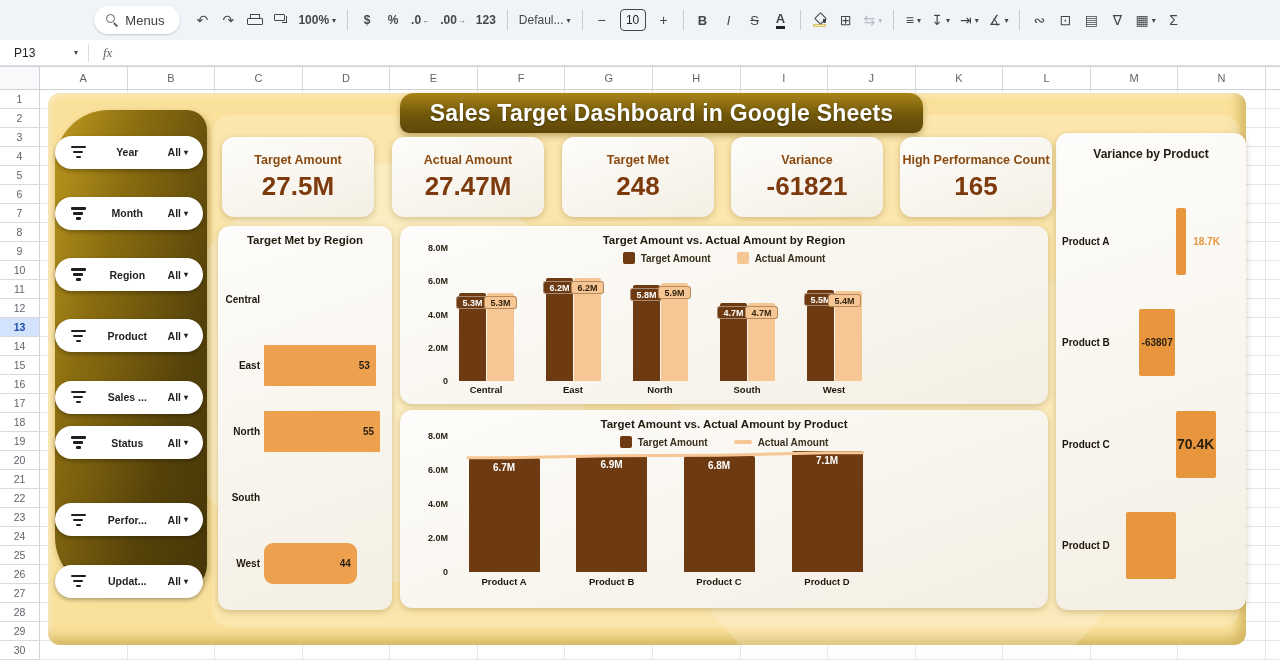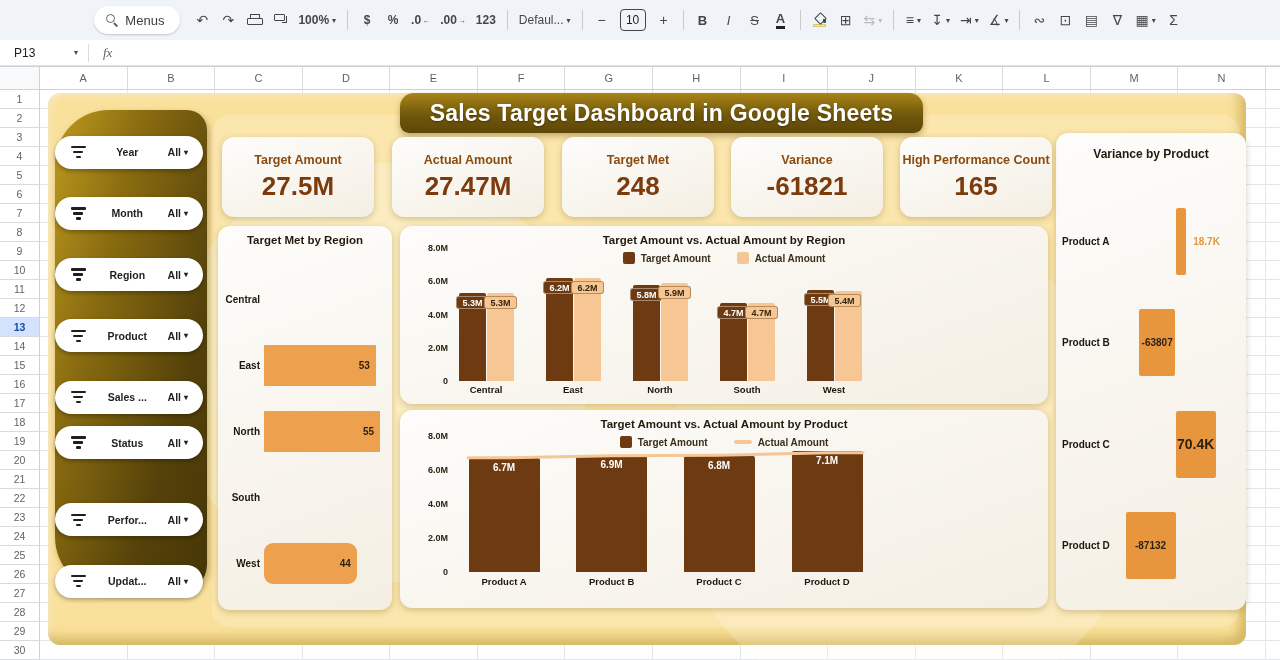--- a/index.html
+++ b/index.html
@@ -476,21 +476,20 @@
           <div class="abs" style="left: 119.5px; top: 75px; width: 10.7308px; height: 67px; background: rgb(232, 150, 62); border-radius: 2px;"></div>
           <div class="bar-lbl" style="left: 137.231px; top: 75px; height: 67px; line-height: 67px; font-size: 10px; color: rgb(232, 150, 62); text-align: left;">18.7K</div>
           <div class="abs" style="left: 6px; top: 176.3px; width: 58px; height: 67px; display: flex; align-items: center; font-size: 10px; font-weight: bold; color: rgb(29, 22, 12);">Product B</div>
           <div class="abs" style="left: 82.8849px; top: 176.3px; width: 36.6151px; height: 67px; background: rgb(232, 150, 62); border-radius: 2px;"></div>
           <div class="bar-lbl" style="left: 75.1924px; top: 176.3px; width: 52px; height: 67px; line-height: 67px; font-size: 10px; color: rgb(42, 31, 16);">-63807</div>
           <div class="abs" style="left: 6px; top: 277.6px; width: 58px; height: 67px; display: flex; align-items: center; font-size: 10px; font-weight: bold; color: rgb(29, 22, 12);">Product C</div>
           <div class="abs" style="left: 119.5px; top: 277.6px; width: 40.3985px; height: 67px; background: rgb(232, 150, 62); border-radius: 2px;"></div>
           <div class="bar-lbl" style="left: 113.699px; top: 277.6px; width: 52px; height: 67px; line-height: 67px; font-size: 14px; color: rgb(42, 31, 16);">70.4K</div>
           <div class="abs" style="left: 6px; top: 378.9px; width: 58px; height: 67px; display: flex; align-items: center; font-size: 10px; font-weight: bold; color: rgb(29, 22, 12);">Product D</div>
           <div class="abs" style="left: 69.5px; top: 378.9px; width: 50px; height: 67px; background: rgb(232, 150, 62); border-radius: 2px;"></div>
-          <div class="bar-lbl" style="left: 68.5px; top: 378.9px; width: 52px; height: 67px; line-height: 67px; font-size: 10px; color: rgb(42, 31, 16);">-87132</div>
         </div>
     <div class="card kpi" style="left: 174px; top: 44px; width: 152px; height: 80px;">
           <div class="k-lbl">Target Amount</div>
           <div class="k-val">27.5M</div>
         </div>
         <div class="card kpi" style="left: 344px; top: 44px; width: 152px; height: 80px;">
           <div class="k-lbl">Actual Amount</div>
           <div class="k-val">27.47M</div>
         </div>
         <div class="card kpi" style="left: 514px; top: 44px; width: 152px; height: 80px;">

